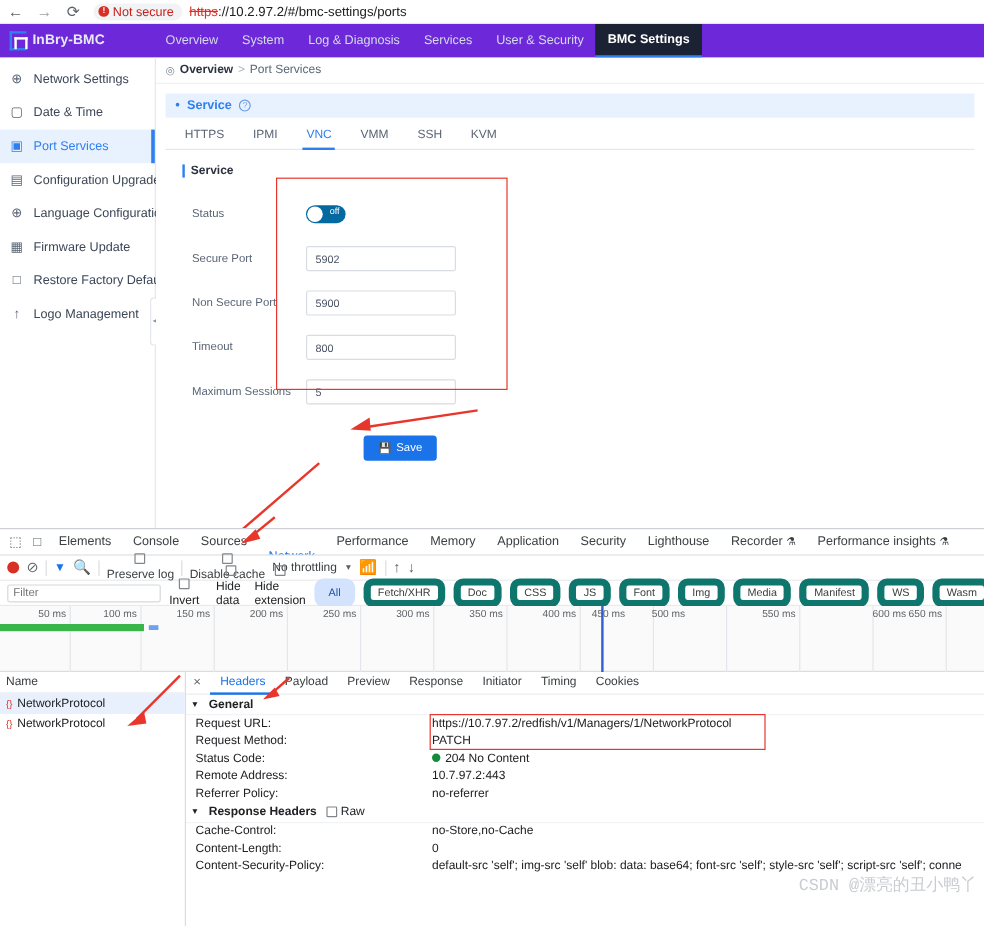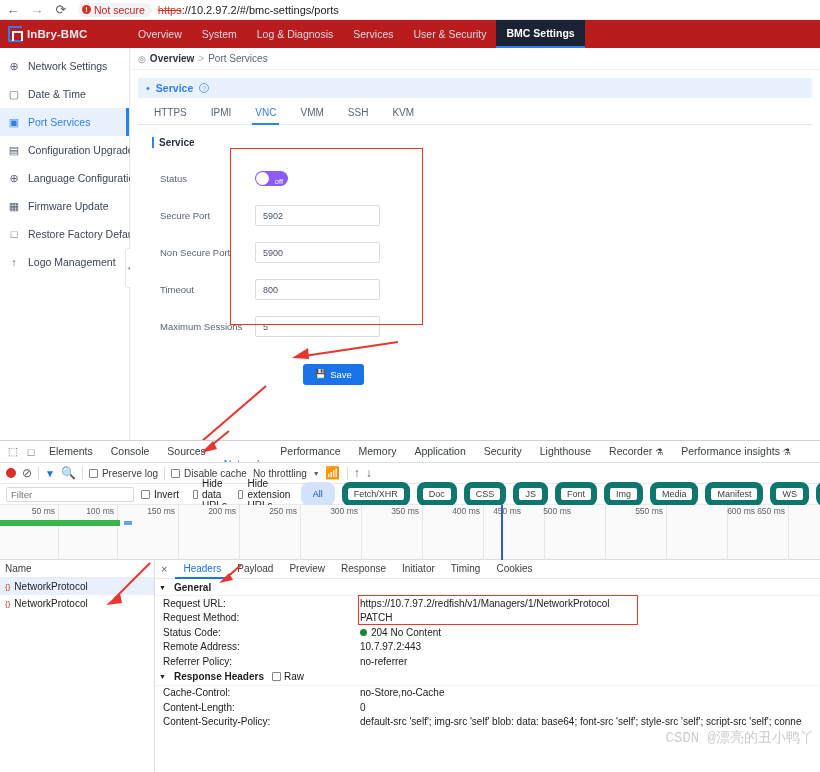--- a/index.html
+++ b/index.html
@@ -39,21 +39,21 @@
     width: 9px; height: 9px; border-radius: 50%;
     background: #d93025; color: #fff; font-size: 7px;
     display: flex; align-items: center; justify-content: center;
     font-weight: bold;
   }
   .url-text { font-size: 11px; color: #202124; white-space: nowrap; }
   .url-scheme { color: #d93025; text-decoration: line-through; }
 
   
   .app-header {
-    height: 28px; background: #b91c1c;
+    height: 28px; background: #6d28d9;
     display: flex; align-items: stretch;
     color: #e7ebf3;
   }
   .brand {
     display: flex; align-items: center; gap: 5px;
     width: 128px; padding-left: 8px;
   }
   .brand-logo {
     width: 14px; height: 16px;
     border: 2px solid #2f7ff0; border-right: none;
@@ -153,22 +153,22 @@
     border-left: 2px solid #2f7ff0; padding-left: 5px;
   }
 
   .form { margin-top: 12px; padding-left: 30px; }
   .form-row { display: flex; align-items: center; height: 37px; }
   .form-label {
     width: 95px; font-size: 9.5px; color: #5a6575;
   }
   .toggle {
     width: 33px; height: 15px; border-radius: 8px;
-    background: #8b5cf6; position: relative;
-    display: flex; align-items: flex-end; justify-content: flex-end;
+    background: #0369a1; position: relative;
+    display: flex; align-items: flex-start; justify-content: flex-end;
     padding-right: 5px;
   }
   .toggle .knob {
     position: absolute; left: 1px; top: 1px;
     width: 13px; height: 13px; border-radius: 50%; background: #fff;
   }
   .toggle .lbl { font-size: 7.5px; color: #fdfdfd; }
   .form-input {
     width: 125px; height: 21px;
     border: 1px solid #d8dce3; border-radius: 2px;
@@ -223,21 +223,21 @@
     font-size: 10px; color: #3c4043;
   }
   .rec-dot {
     width: 10px; height: 10px; border-radius: 50%;
     border: 2px solid #d93025; background: #d93025;
   }
   .clear-ic { font-size: 12px; color: #5f6368; }
   .filter-ic { color: #1a73e8; font-size: 10px; }
   .dt-sep { width: 1px; height: 13px; background: #dadce0; }
   .cb { width: 9px; height: 9px; border: 1px solid #80868b; border-radius: 1px; display: inline-block; }
-  .cb-wrap { display: inline-flex; align-items: center; gap: 4px; }
+  .cb-wrap { display: inline-flex; align-items: center; gap: 4px; flex-direction: column; }
   .caret { font-size: 7px; color: #5f6368; }
 
   .dt-filterbar {
     height: 21px; display: flex; align-items: center; gap: 7px;
     padding: 0 6px; border-bottom: 1px solid #e8eaed;
     font-size: 10px;
   }
   .filter-input {
     width: 128px; height: 15px; border: 1px solid #d5d8dc;
     border-radius: 2px; font-size: 9.5px; padding: 0 4px;

